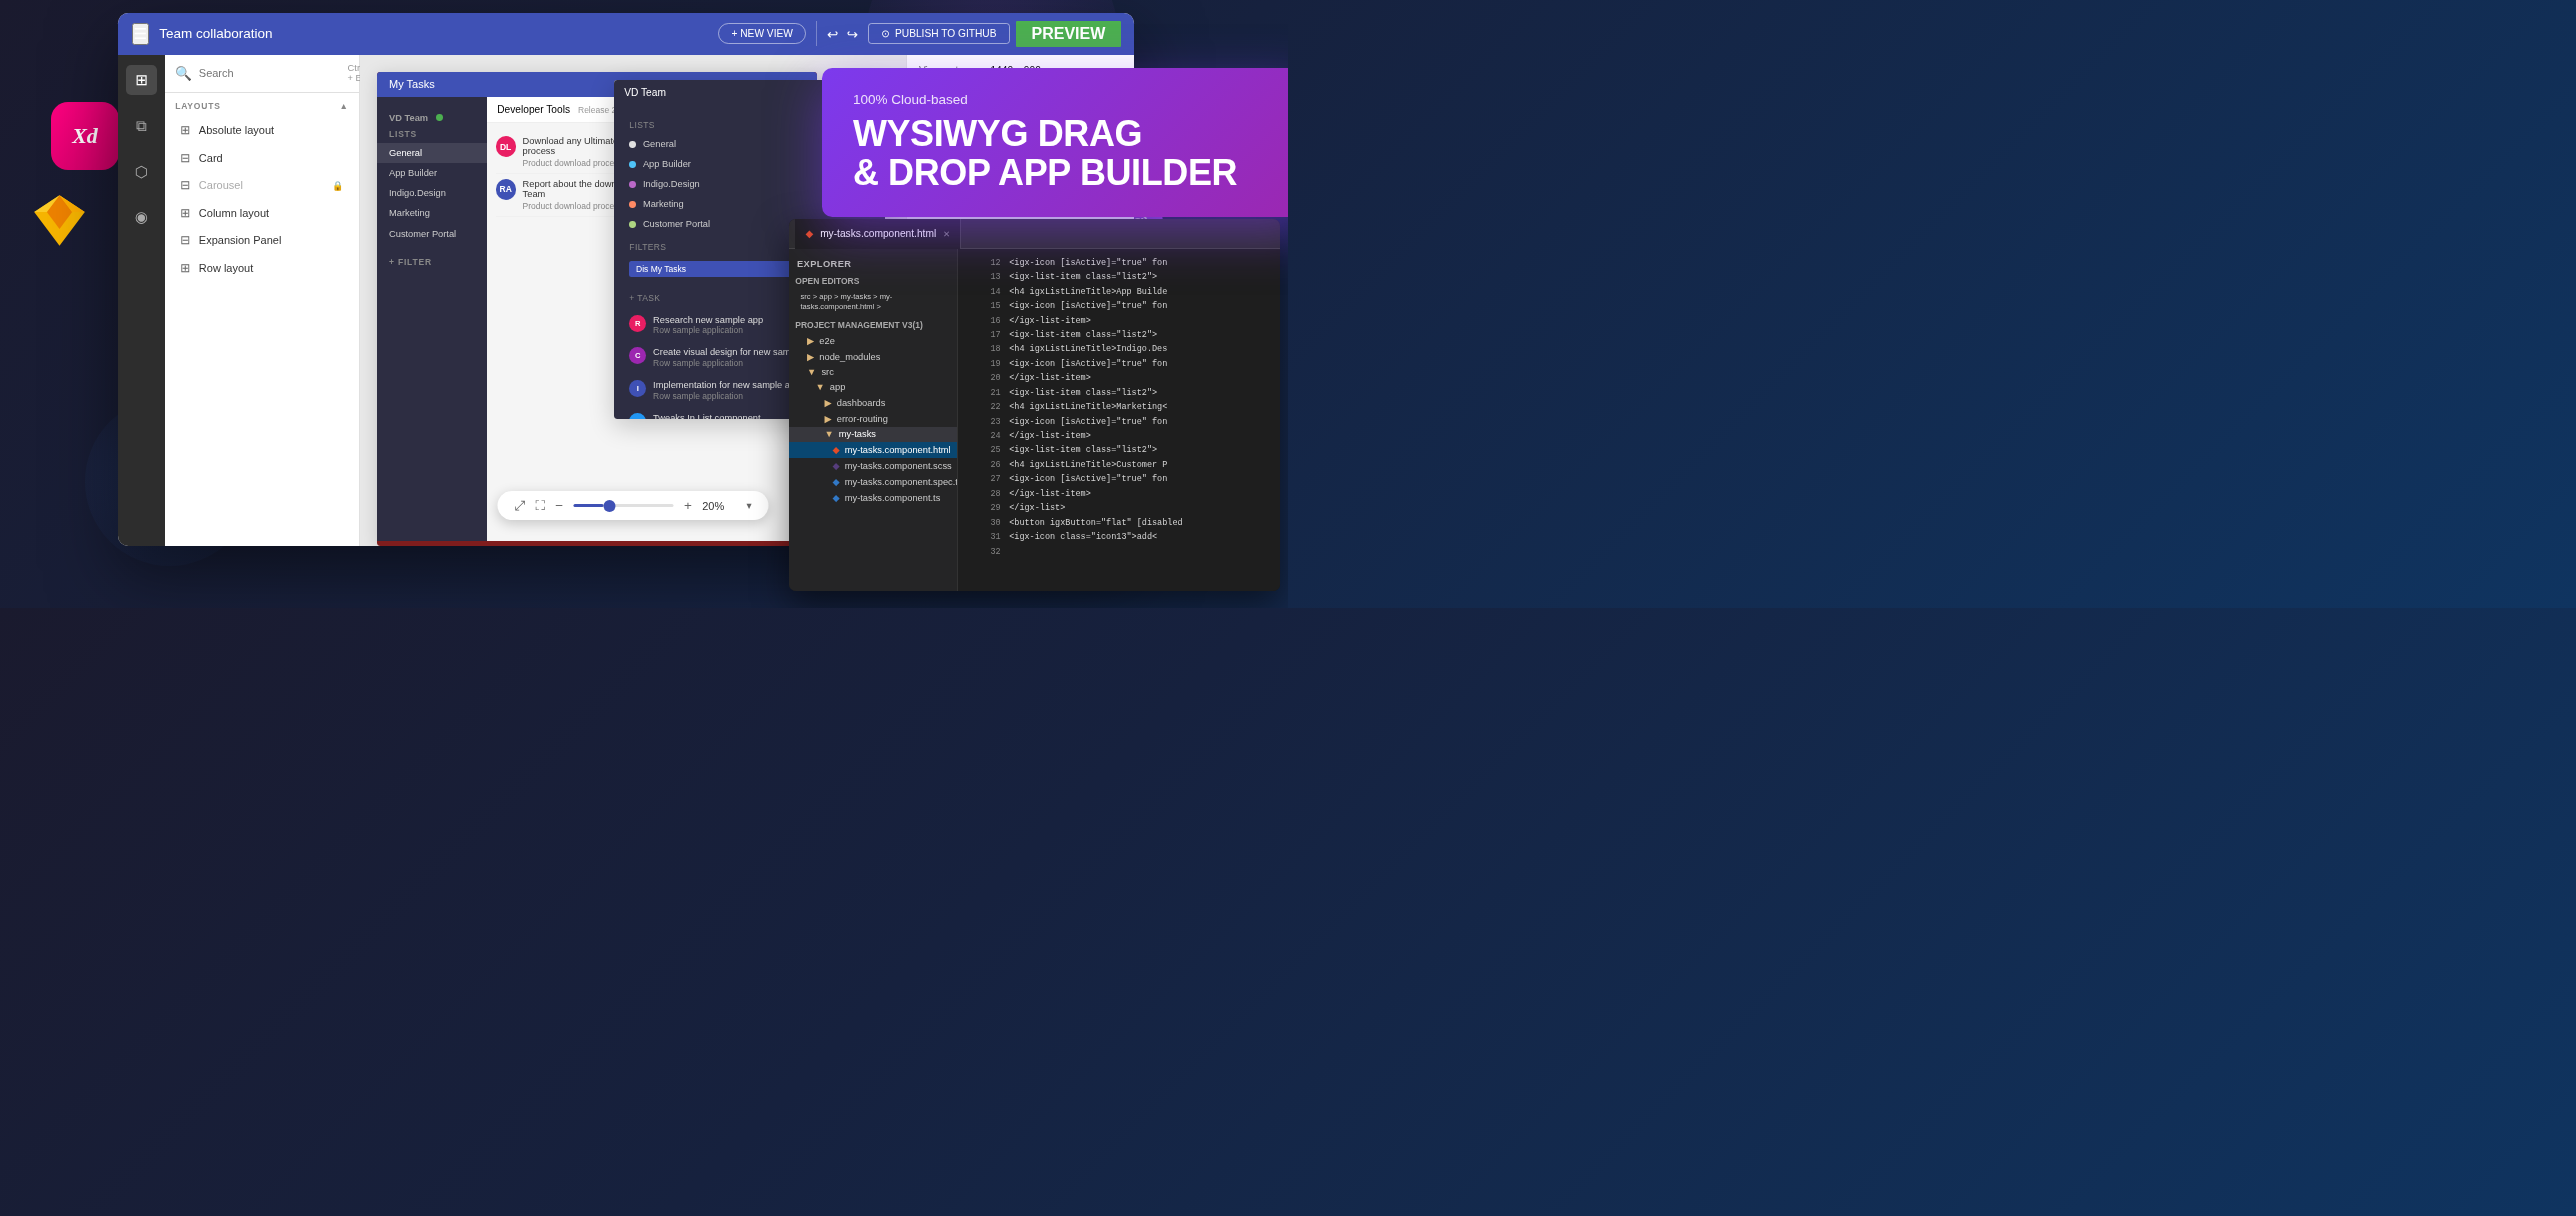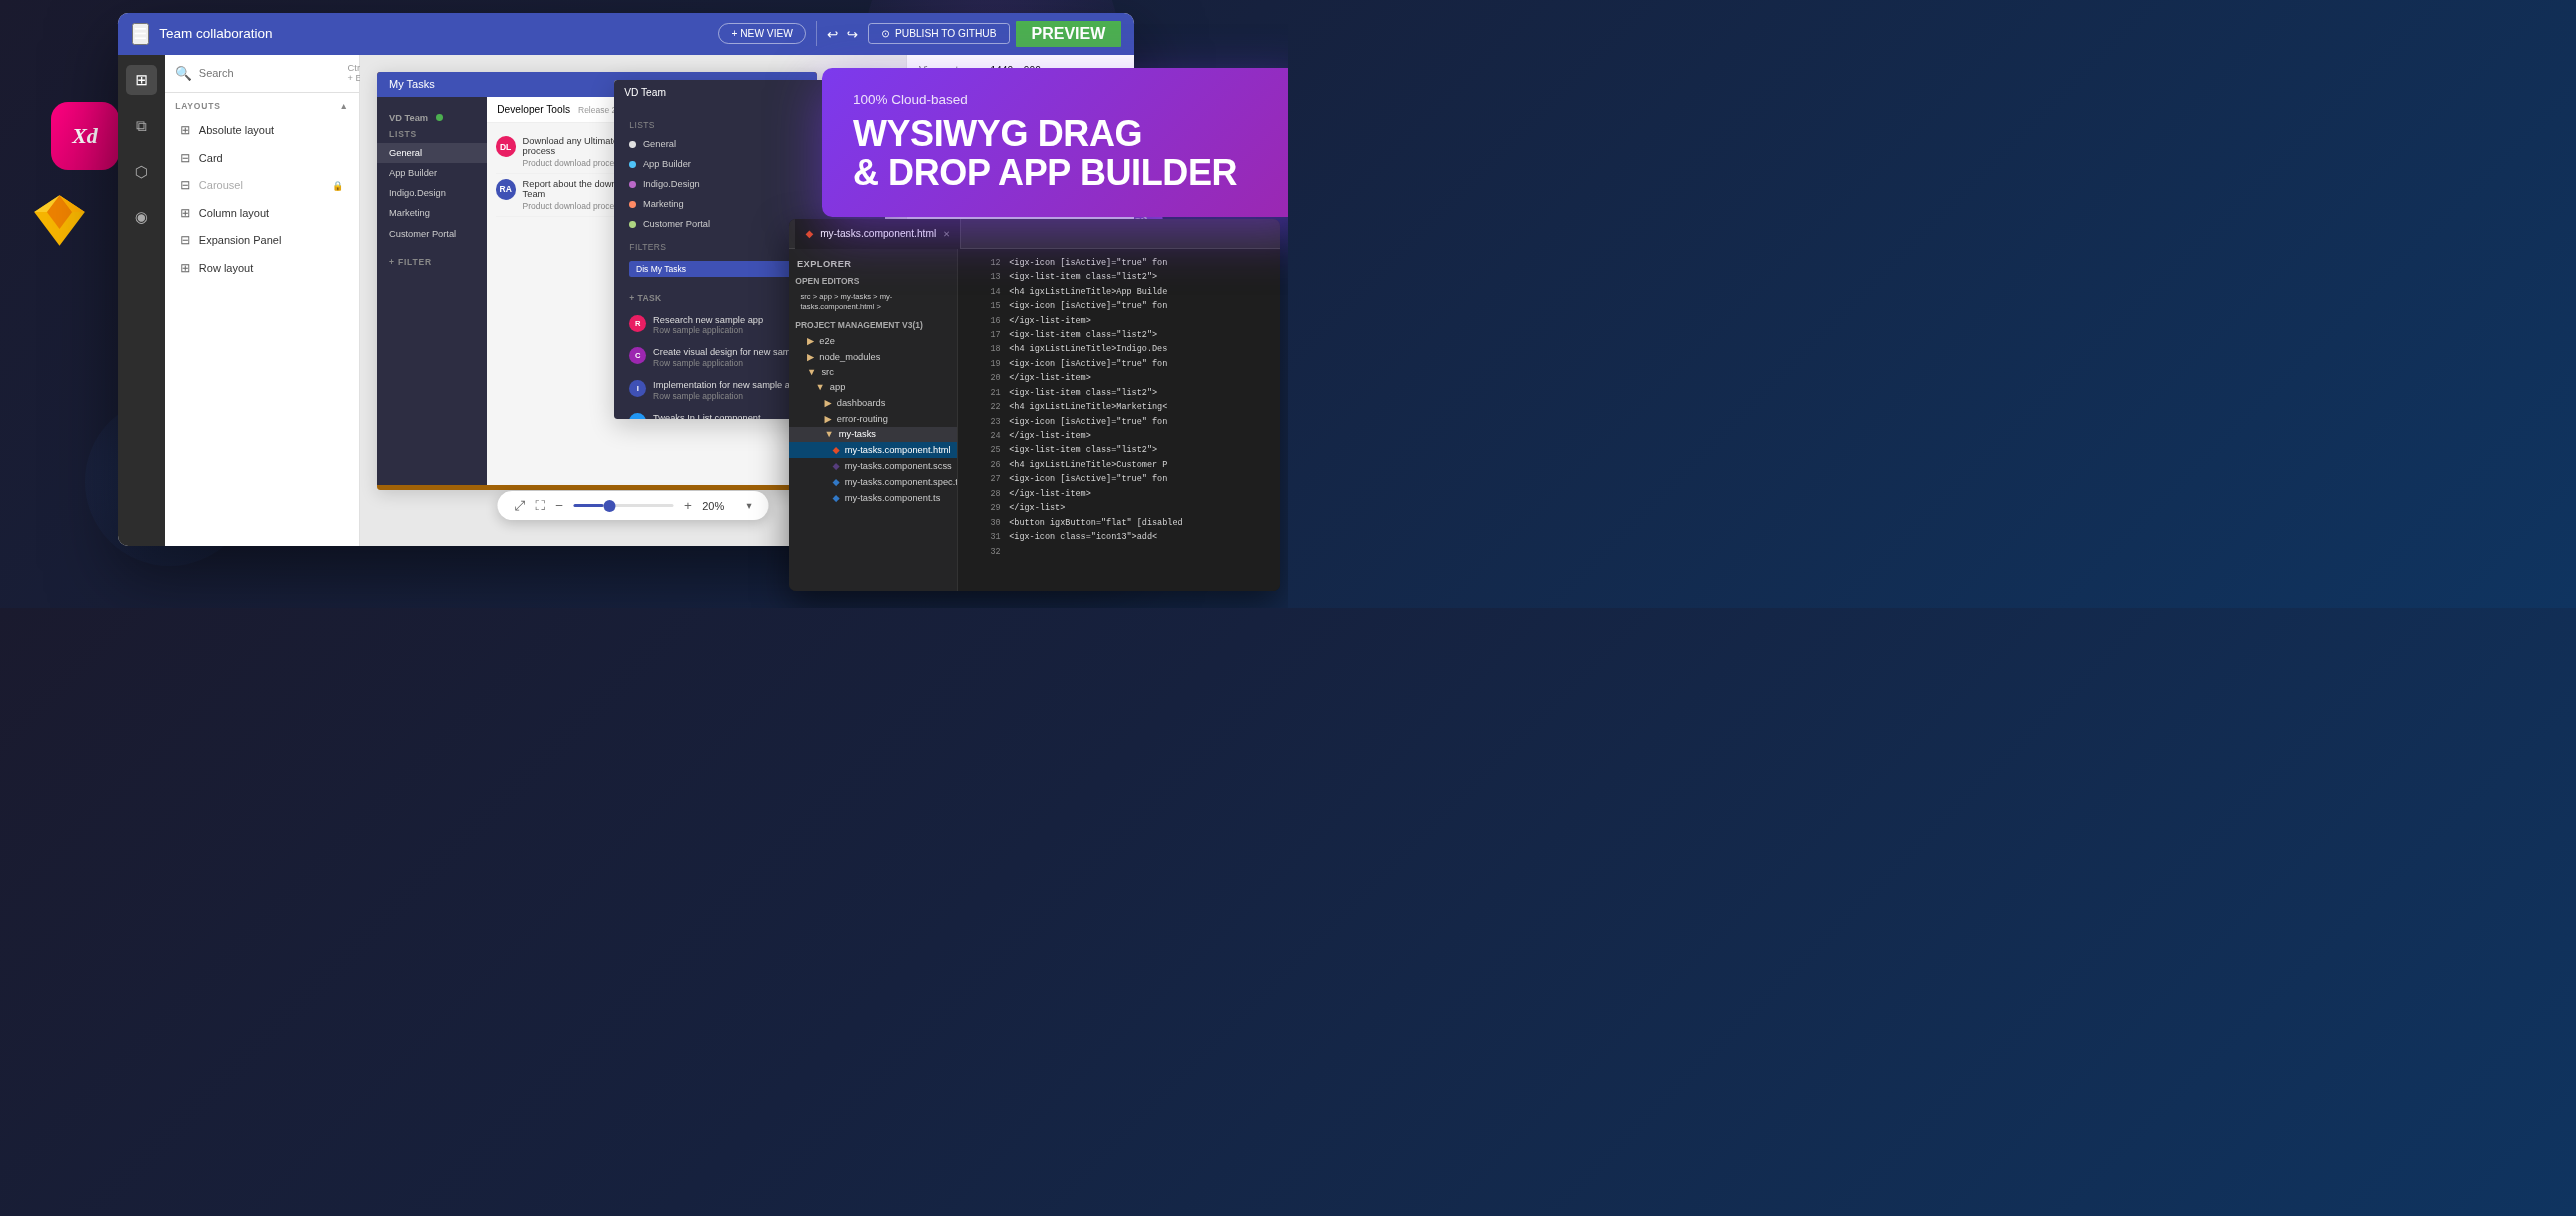--- a/index.html
+++ b/index.html
@@ -331,22 +331,22 @@
       margin-top: 5.1px;
     }
     .appearance-label { font-size: 10.2px; color: #666; }
 
     
     .app-preview {
       position: absolute;
       top: 17px;
       left: 17px;
       width: 440px;
-      height: 418px;
-      background: #a16207;
+      height: 474px;
+      background: #7f1d1d;
       border-radius: 3.4px;
       box-shadow: 0 3.4px 17px rgba(0,0,0,0.15);
       overflow: hidden;
       font-size: 10.2px;
     }
     .preview-header {
       background: #3f51b5;
       color: white;
       padding: 6.8px 12px;
       font-size: 11px;
@@ -834,21 +834,21 @@
             </div>
             <div class="vd-list-item">
               <div class="vd-item-dot" style="background:#aed581;"></div>
               <span class="vd-item-label">Customer Portal</span>
             </div>
 
             <div class="vd-section-label">FILTERS</div>
             <div style="margin:3.4px 6.8px; padding:3.4px 6.8px; background:#3f51b5; border-radius:2.5px; color:white; font-size:8.5px; display:inline-block;">Dis My Tasks</div>
 
             <div style="margin-top:6.8px;">
-              <div style="display:flex; align-items:center; gap:5.1px; padding:3.4px 6.8px; color:#888; font-size:8.5px; font-weight:700; letter-spacing:0.4px; margin-bottom:3.4px;">+ TASK</div>
+              <div style="display:flex; align-items:center; gap:5.1px; padding:3.4px 6.8px; color:#888; font-size:8.5px; font-weight:400; letter-spacing:0.4px; margin-bottom:3.4px;">+ TASK</div>
               <div class="vd-task-item">
                 <div class="task-avatar vd-task-avatar" style="background:#e91e63; width:17px; height:17px; font-size:7.6px;">R</div>
                 <div class="vd-task-content">
                   <div class="vd-task-title">Research new sample app</div>
                   <div class="vd-task-subtitle">Row sample application</div>
                 </div>
               </div>
               <div class="vd-task-item">
                 <div class="task-avatar vd-task-avatar" style="background:#9c27b0; width:17px; height:17px; font-size:7.6px;">C</div>
                 <div class="vd-task-content">

